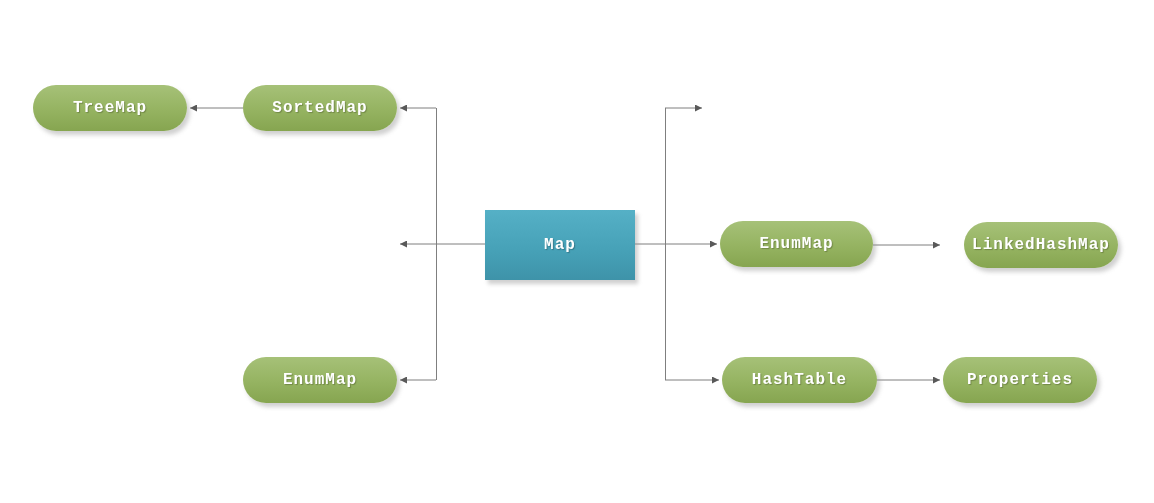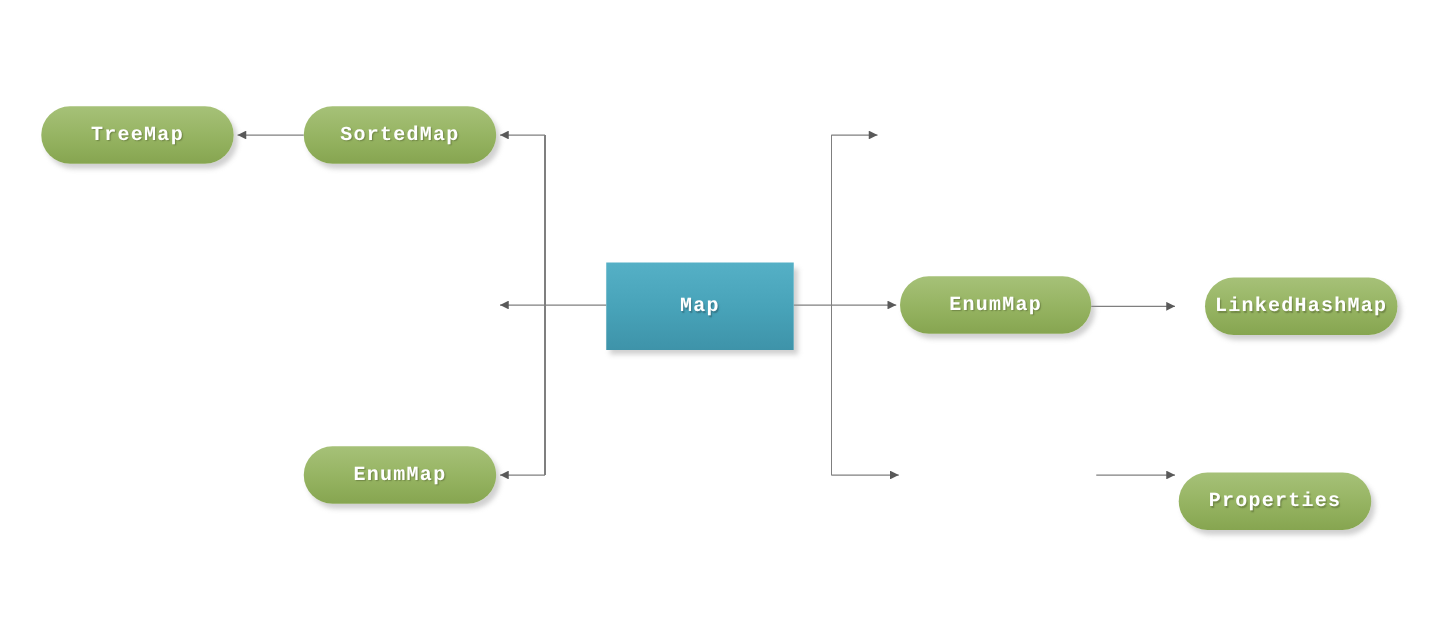--- a/index.html
+++ b/index.html
@@ -48,21 +48,21 @@
   
   #node-treemap        { left: 33px;  top: 85px;  width: 154px; height: 46px; }
   #node-sortedmap      { left: 243px; top: 85px;  width: 154px; height: 46px; }
   #node-weakhashmap    { left: 242px; top: 221px; width: 155px; height: 46px; }
   #node-enummap        { left: 243px; top: 357px; width: 154px; height: 46px; text-align: center; }
   #node-map            { left: 485px; top: 210px; width: 150px; height: 70px; }
   #node-identityhashmap{ left: 705px; top: 85px;  width: 186px; height: 46px; }
   #node-hashmap        { left: 720px; top: 221px; width: 153px; height: 46px; }
   #node-linkedhashmap  { left: 964px; top: 222px; width: 154px; height: 46px; }
   #node-hashtable      { left: 722px; top: 357px; width: 155px; height: 46px; }
-  #node-properties     { left: 943px; top: 357px; width: 154px; height: 46px; margin-top: 21px; }
+  #node-properties     { left: 943px; top: 357px; width: 154px; height: 46px; }
 </style>
 </head>
 <body>
 
 <div id="canvas">
 
   <svg id="edges-svg" viewBox="0 0 1154 503" xmlns="http://www.w3.org/2000/svg">
     <defs>
       <marker id="arrow" viewBox="0 0 10 10" refX="10" refY="5" markerWidth="9" markerHeight="7" orient="auto">
         <path d="M0,0 L10,5 L0,10 z" fill="#595959"></path>
@@ -99,16 +99,17 @@
 
   <div id="node-enummap" class="node pill">EnumMap</div>
 
   <div id="node-map" class="node root">Map</div>
 
 
   <div id="node-hashmap" class="node pill">EnumMap</div>
 
   <div id="node-linkedhashmap" class="node pill">LinkedHashMap</div>
 
+  <div id="node-hashtable" class="node pill">HashTable</div>
 
   <div id="node-properties" class="node pill">Properties</div>
 
 </div>
 
 </body></html>

